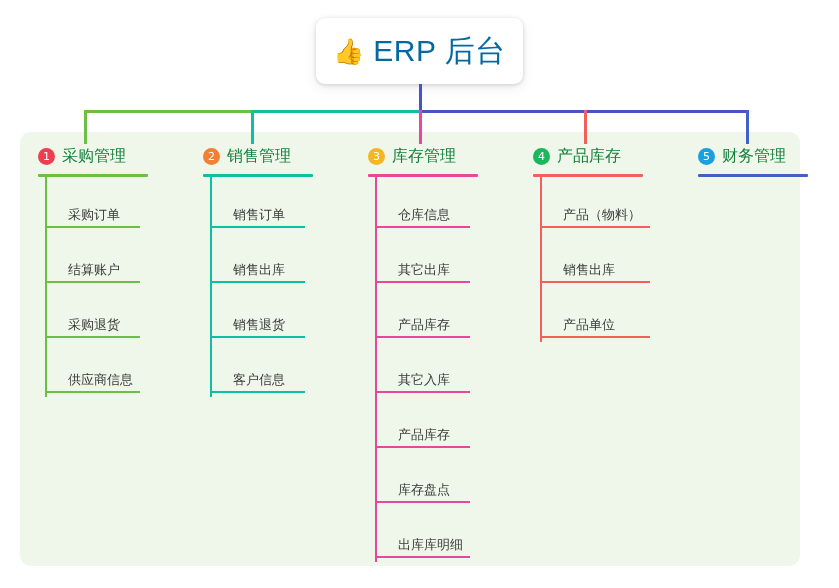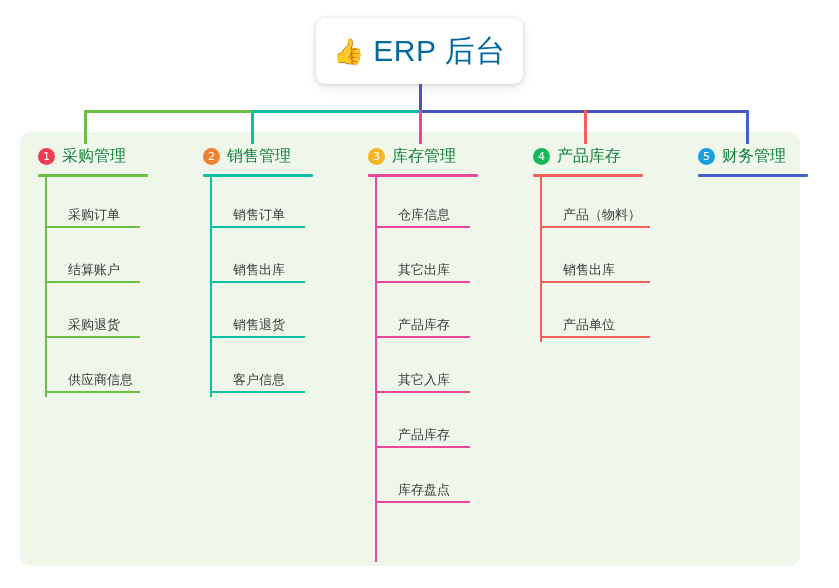--- a/index.html
+++ b/index.html
@@ -160,20 +160,24 @@
             <div class="item-rule" style="width: 95px; background: rgb(232, 71, 155);"></div>
           </div>
           <div class="item">
             <span class="item-label">产品库存</span>
             <div class="item-rule" style="width: 95px; background: rgb(232, 71, 155);"></div>
           </div>
           <div class="item">
             <span class="item-label">库存盘点</span>
             <div class="item-rule" style="width: 95px; background: rgb(232, 71, 155);"></div>
           </div>
+          <div class="item">
+            <span class="item-label">出库库明细</span>
+            <div class="item-rule" style="width: 95px; background: rgb(232, 71, 155);"></div>
+          </div>
         </div>
       </div>
       <div class="col" style="left: 533px;">
         <div class="col-head">
           <span class="badge" style="background: rgb(25, 184, 92);">4</span>
           <span class="col-title">产品库存</span>
         </div>
         <div class="head-rule" style="width: 110px; background: rgb(242, 96, 92);"></div>
         <div class="items">
           <div class="spine" style="background: rgb(242, 96, 92); height: 165px;"></div>

